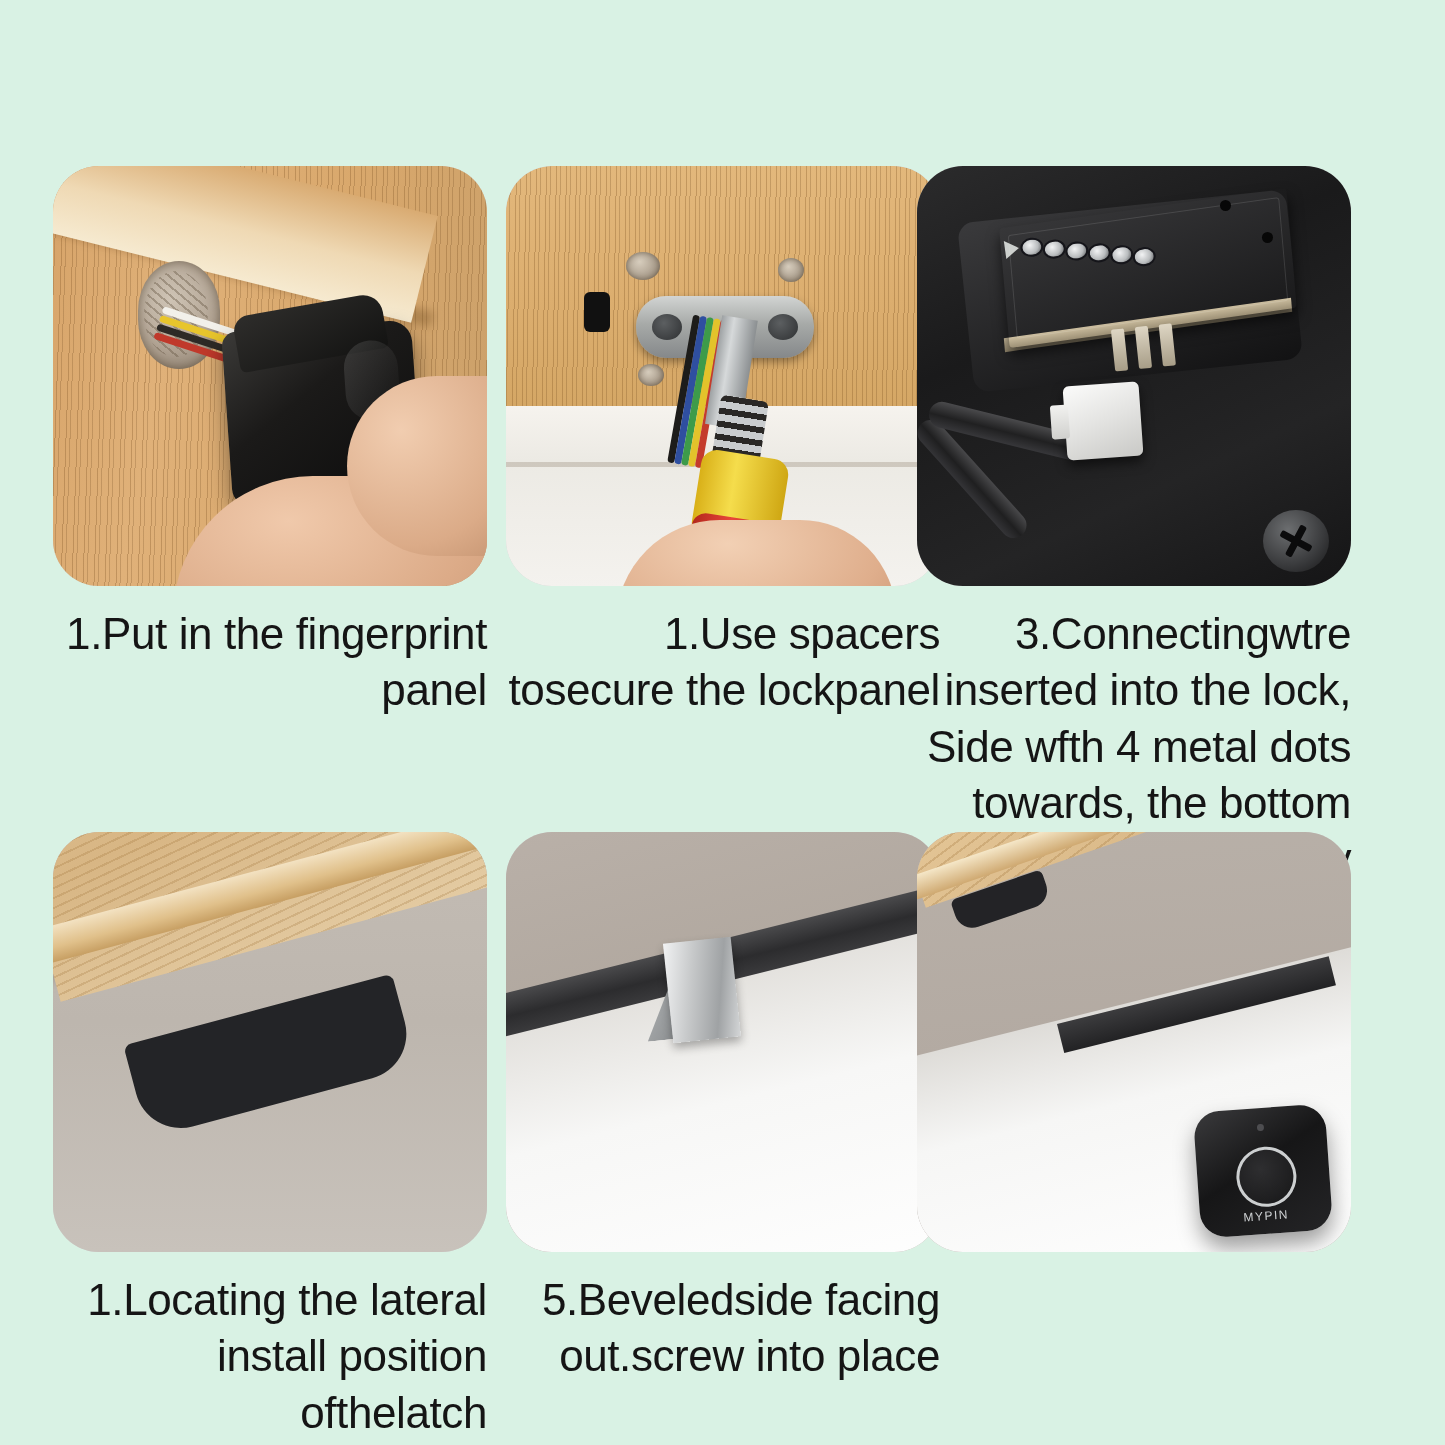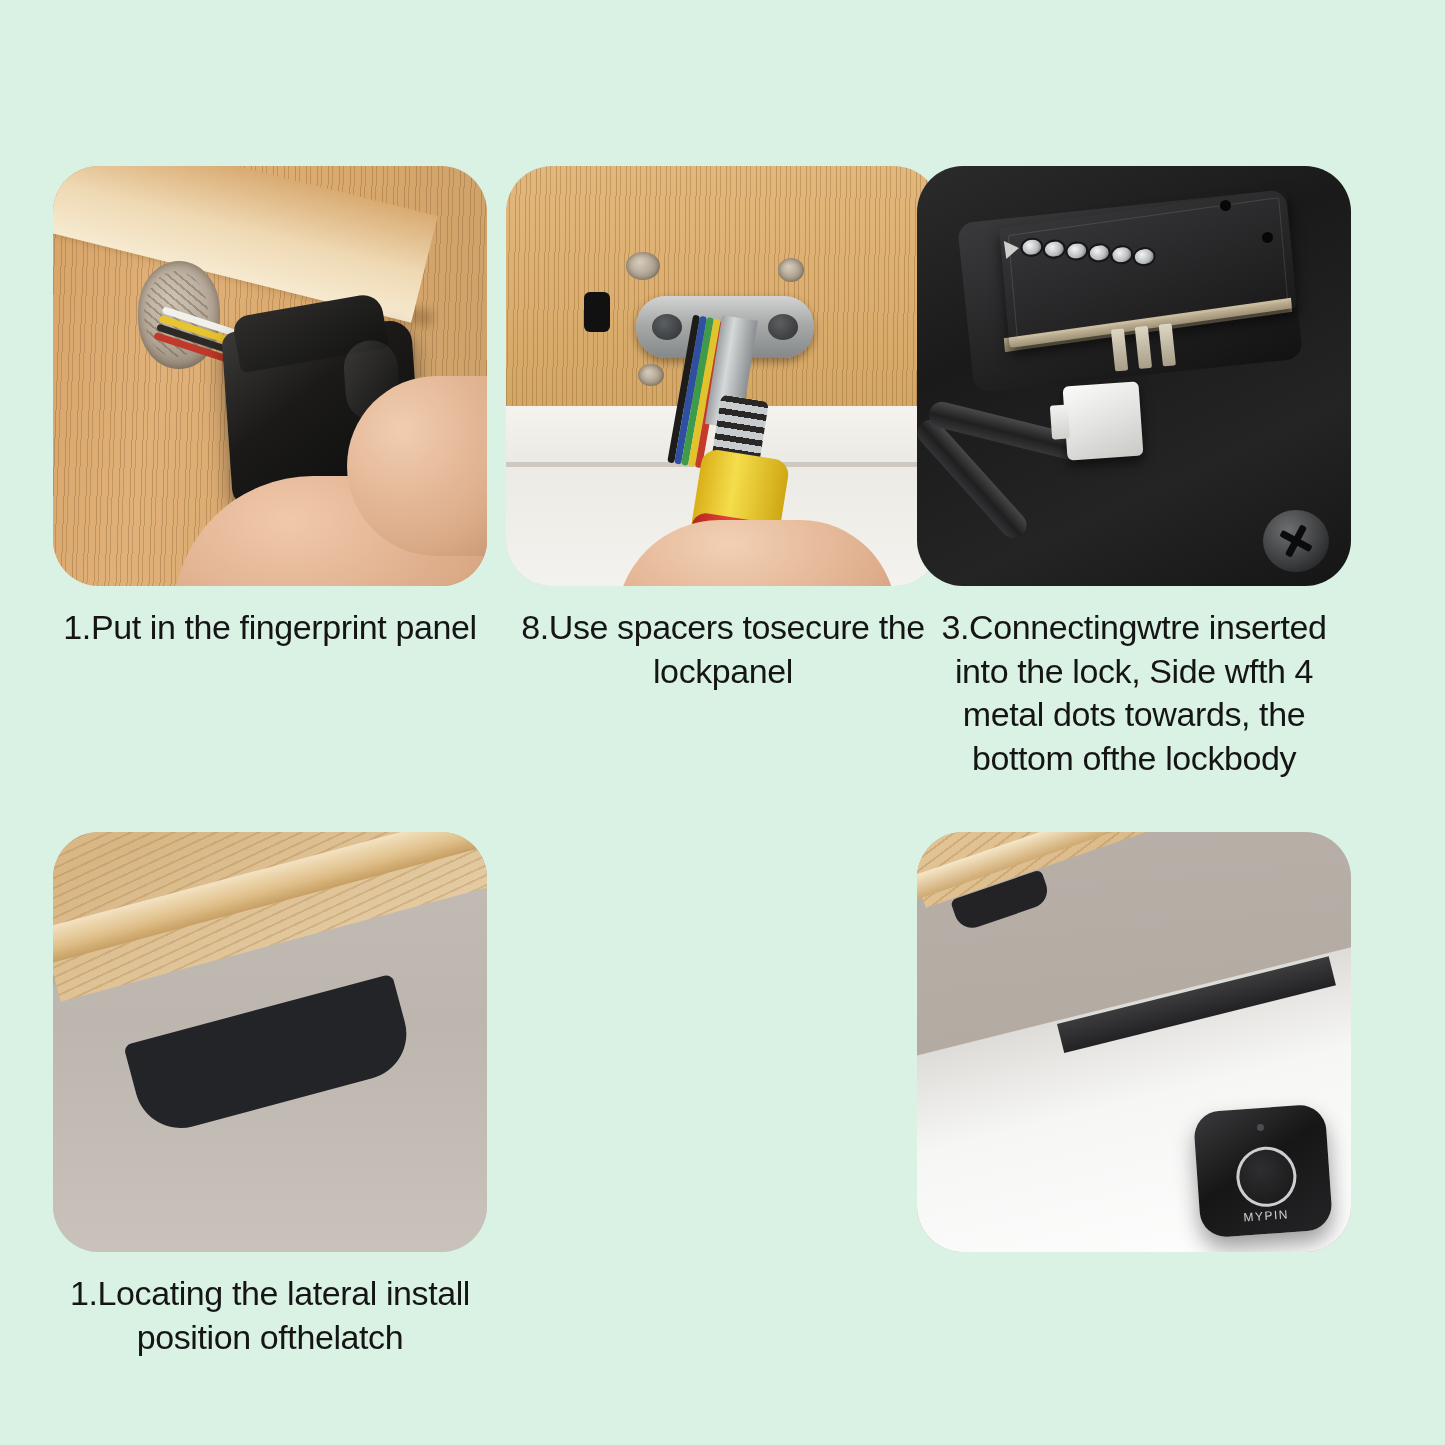--- a/index.html
+++ b/index.html
@@ -59,22 +59,22 @@
     position: relative;
     width: 434px;
     height: 420px;
     border-radius: 46px;
     overflow: hidden;
     background: #cfcfcf;
   }
 
   .caption {
     margin-top: 20px;
-    text-align: center;
-    font-size: 34px;
+    text-align: right;
+    font-size: 44px;
     line-height: 1.28;
     color: #151515;
     letter-spacing: -0.4px;
   }
 
   
   .p1-wood {
     position: absolute;
     inset: 0;
     background:
@@ -639,21 +639,21 @@
             <div class="p2-wire g"></div>
             <div class="p2-wire y"></div>
             <div class="p2-wire r"></div>
           </div>
           <div class="p2-driver"></div>
           <div class="p2-ferrule"></div>
           <div class="p2-handle-y"></div>
           <div class="p2-handle-r"></div>
           <div class="p2-hand"></div>
         </div>
-        <div class="caption">8.Use spacers tosecure the lockpanel</div>
+        <div class="caption">1.Use spacers tosecure the lockpanel</div>
       </div>
 
       <div class="cell c2">
         <div class="photo">
           <div class="p3-body"></div>
           <div class="p3-recess"></div>
           <div class="p3-pcb-edge"></div>
           <div class="p3-pcb">
             <div class="p3-pcb-inner"></div>
           </div>
@@ -690,20 +690,30 @@
         <div class="photo">
           <div class="p4-bg"></div>
           <div class="p4-cavity"></div>
           <div class="p4-shadow"></div>
           <div class="p4-wood"></div>
           <div class="p4-woodedge"></div>
         </div>
         <div class="caption">1.Locating the lateral install position ofthelatch</div>
       </div>
 
+      <div class="cell c1">
+        <div class="photo">
+          <div class="p5-top"></div>
+          <div class="p5-white"></div>
+          <div class="p5-dark"></div>
+          <div class="p5-bevel"></div>
+          <div class="p5-latch"></div>
+        </div>
+        <div class="caption">5.Beveledside facing out.screw into place</div>
+      </div>
 
       <div class="cell c2">
         <div class="photo">
           <div class="p6-bg"></div>
           <div class="p6-white"></div>
           <div class="p6-dark"></div>
           <div class="p6-latch"></div>
           <div class="p6-wood"></div>
           <div class="p6-woodedge"></div>
           <div class="p6-slot1"></div>

